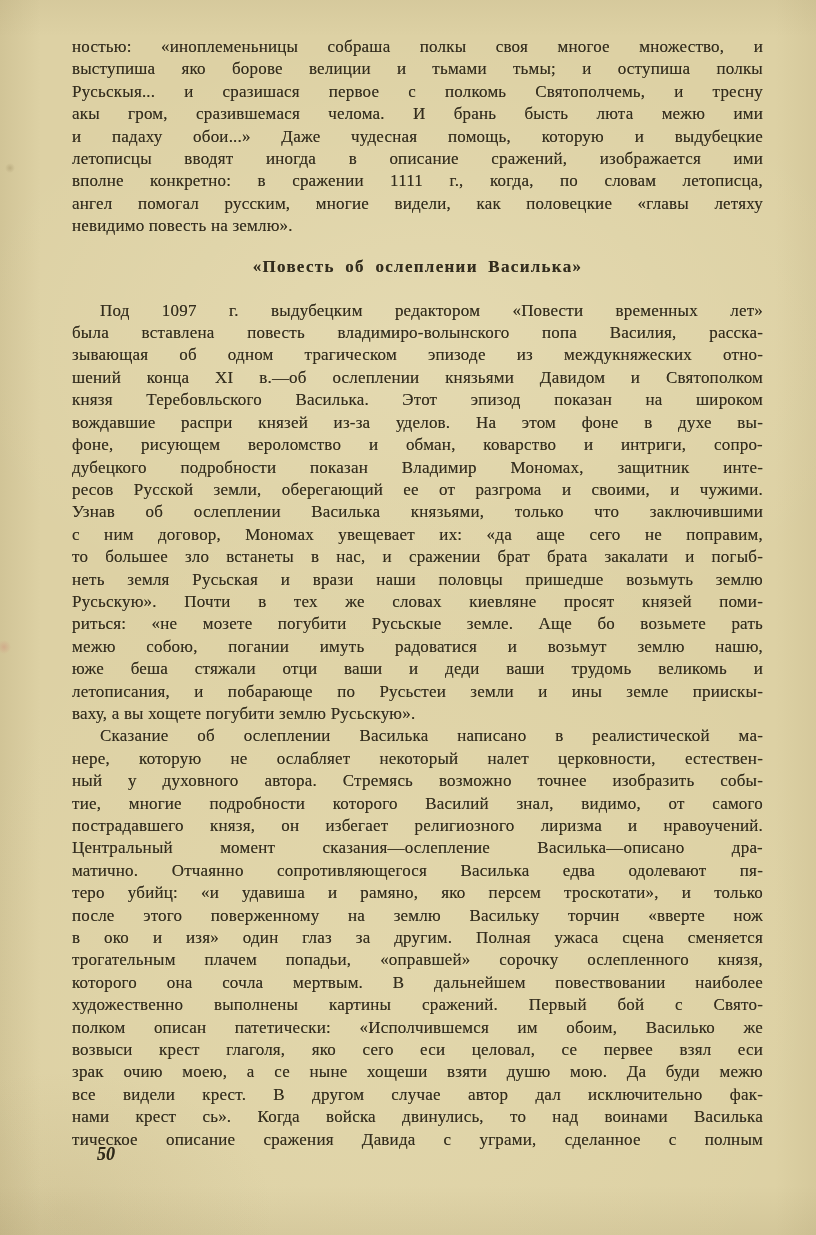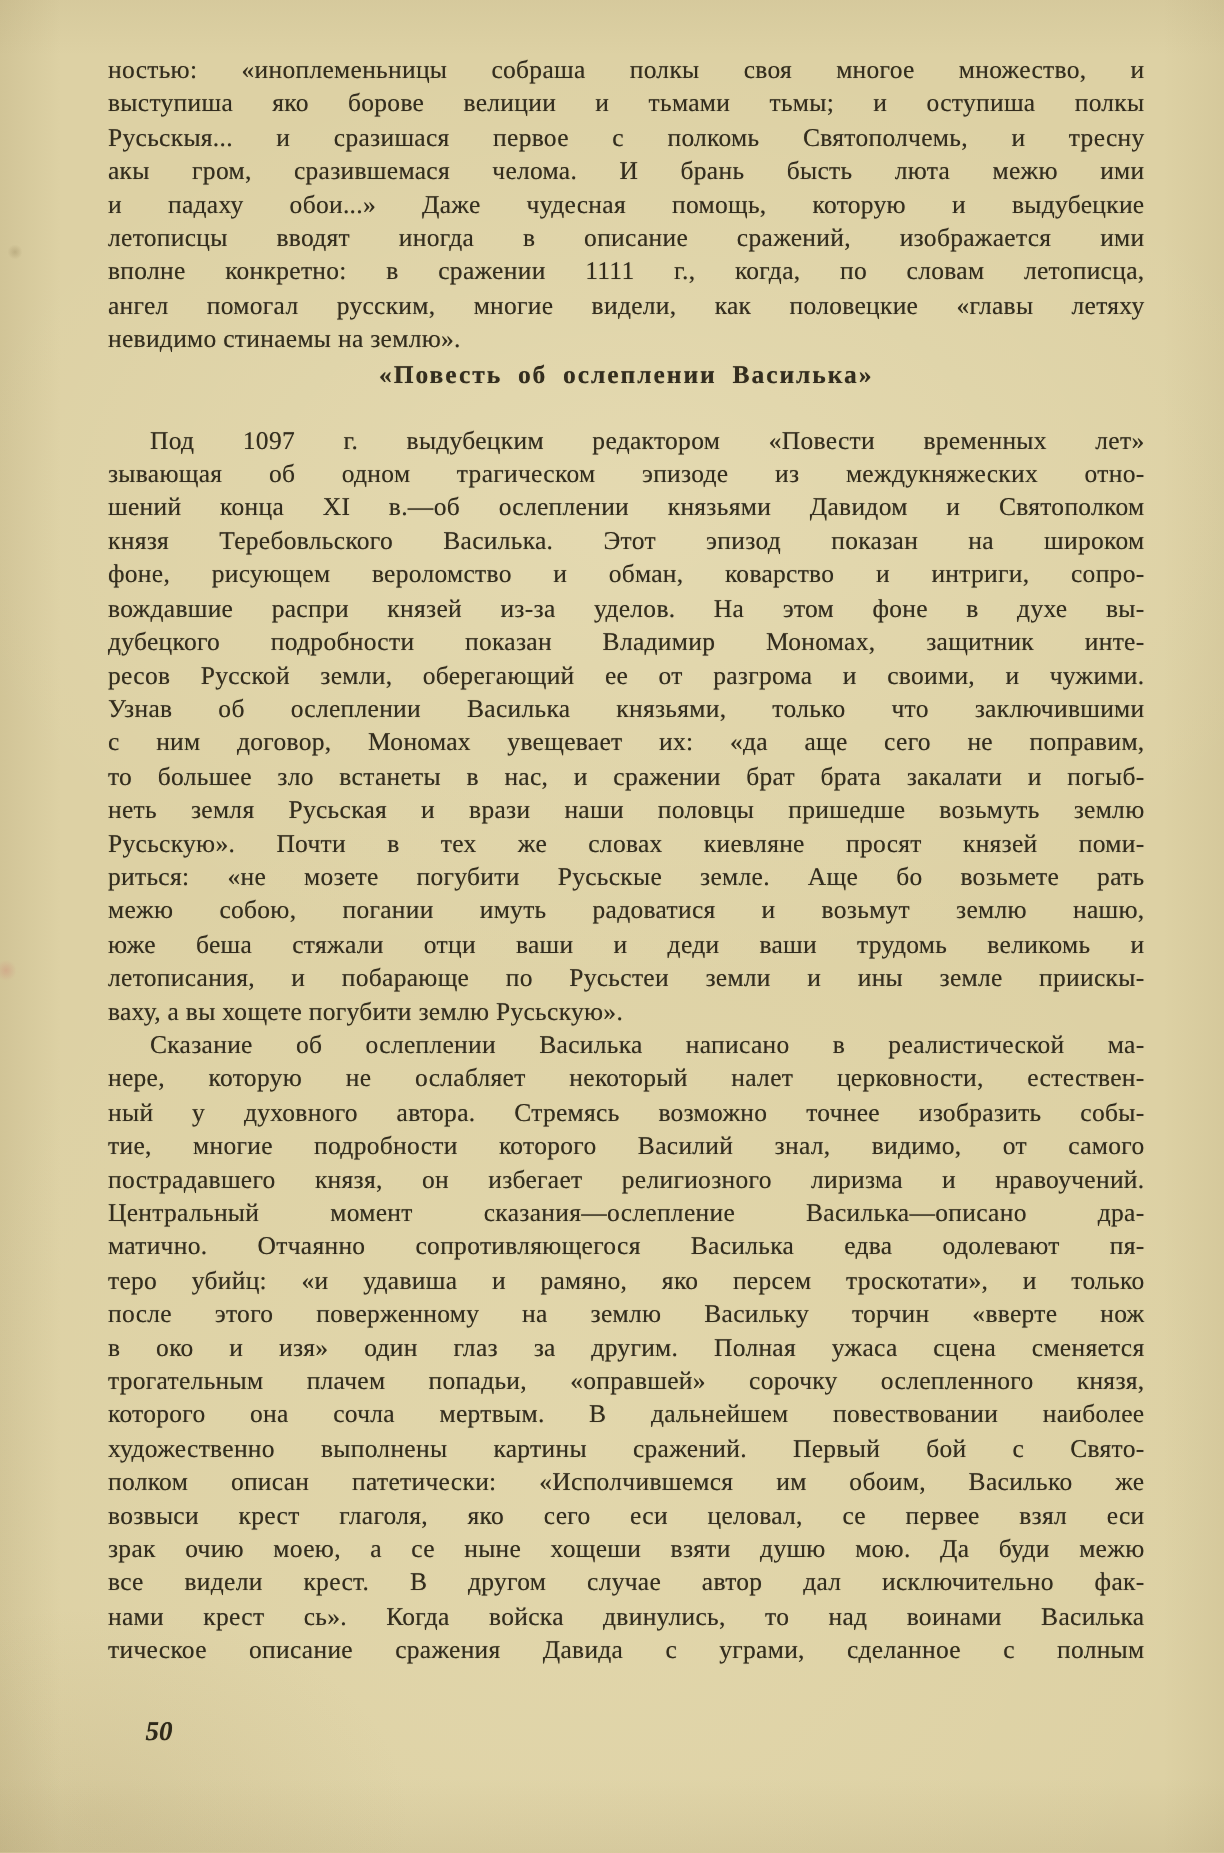--- a/index.html
+++ b/index.html
@@ -45,20 +45,21 @@
     text-align: left;
   }
   .line.just {
     text-align: justify;
     text-align-last: justify;
   }
   .line.indent {
     padding-left: 28px;
   }
   .heading {
+    margin-top: 17px;
     margin-bottom: 21px;
     text-align: center;
     font-weight: bold;
     font-size: 17px;
     letter-spacing: 1.3px;
     word-spacing: 5px;
     line-height: 24px;
   }
   .page-number {
     position: absolute;
@@ -80,30 +81,31 @@
   <div class="textblock">
     <div>
         <div class="line just">ностью: «иноплеменьницы собраша полкы своя многое множество, и</div>
         <div class="line just">выступиша яко борове велиции и тьмами тьмы; и оступиша полкы</div>
         <div class="line just">Русьскыя... и сразишася первое с полкомь Святополчемь, и тресну</div>
         <div class="line just">акы гром, сразившемася челома. И брань бысть люта межю ими</div>
         <div class="line just">и падаху обои...» Даже чудесная помощь, которую и выдубецкие</div>
         <div class="line just">летописцы вводят иногда в описание сражений, изображается ими</div>
         <div class="line just">вполне конкретно: в сражении 1111 г., когда, по словам летописца,</div>
         <div class="line just">ангел помогал русским, многие видели, как половецкие «главы летяху</div>
-        <div class="line">невидимо стинаемы на землю».</div>
+        <div class="line">невидимо повесть на землю».</div>
       </div>
     <div class="heading">«Повесть об ослеплении Василька»</div>
     <div>
         <div class="line just indent">Под 1097 г. выдубецким редактором «Повести временных лет»</div>
+        <div class="line just">была вставлена повесть владимиро-волынского попа Василия, расска-</div>
         <div class="line just">зывающая об одном трагическом эпизоде из междукняжеских отно-</div>
         <div class="line just">шений конца XI в.—об ослеплении князьями Давидом и Святополком</div>
         <div class="line just">князя Теребовльского Василька. Этот эпизод показан на широком</div>
+        <div class="line just">вождавшие распри князей из-за уделов. На этом фоне в духе вы-</div>
         <div class="line just">фоне, рисующем вероломство и обман, коварство и интриги, сопро-</div>
-        <div class="line just">вождавшие распри князей из-за уделов. На этом фоне в духе вы-</div>
         <div class="line just">дубецкого подробности показан Владимир Мономах, защитник инте-</div>
         <div class="line just">ресов Русской земли, оберегающий ее от разгрома и своими, и чужими.</div>
         <div class="line just">Узнав об ослеплении Василька князьями, только что заключившими</div>
         <div class="line just">с ним договор, Мономах увещевает их: «да аще сего не поправим,</div>
         <div class="line just">то большее зло встанеты в нас, и сражении брат брата закалати и погыб-</div>
         <div class="line just">неть земля Русьская и врази наши половцы пришедше возьмуть землю</div>
         <div class="line just">Русьскую». Почти в тех же словах киевляне просят князей поми-</div>
         <div class="line just">риться: «не мозете погубити Русьскые земле. Аще бо возьмете рать</div>
         <div class="line just">межю собою, погании имуть радоватися и возьмут землю нашю,</div>
         <div class="line just">юже беша стяжали отци ваши и деди ваши трудомь великомь и</div>

